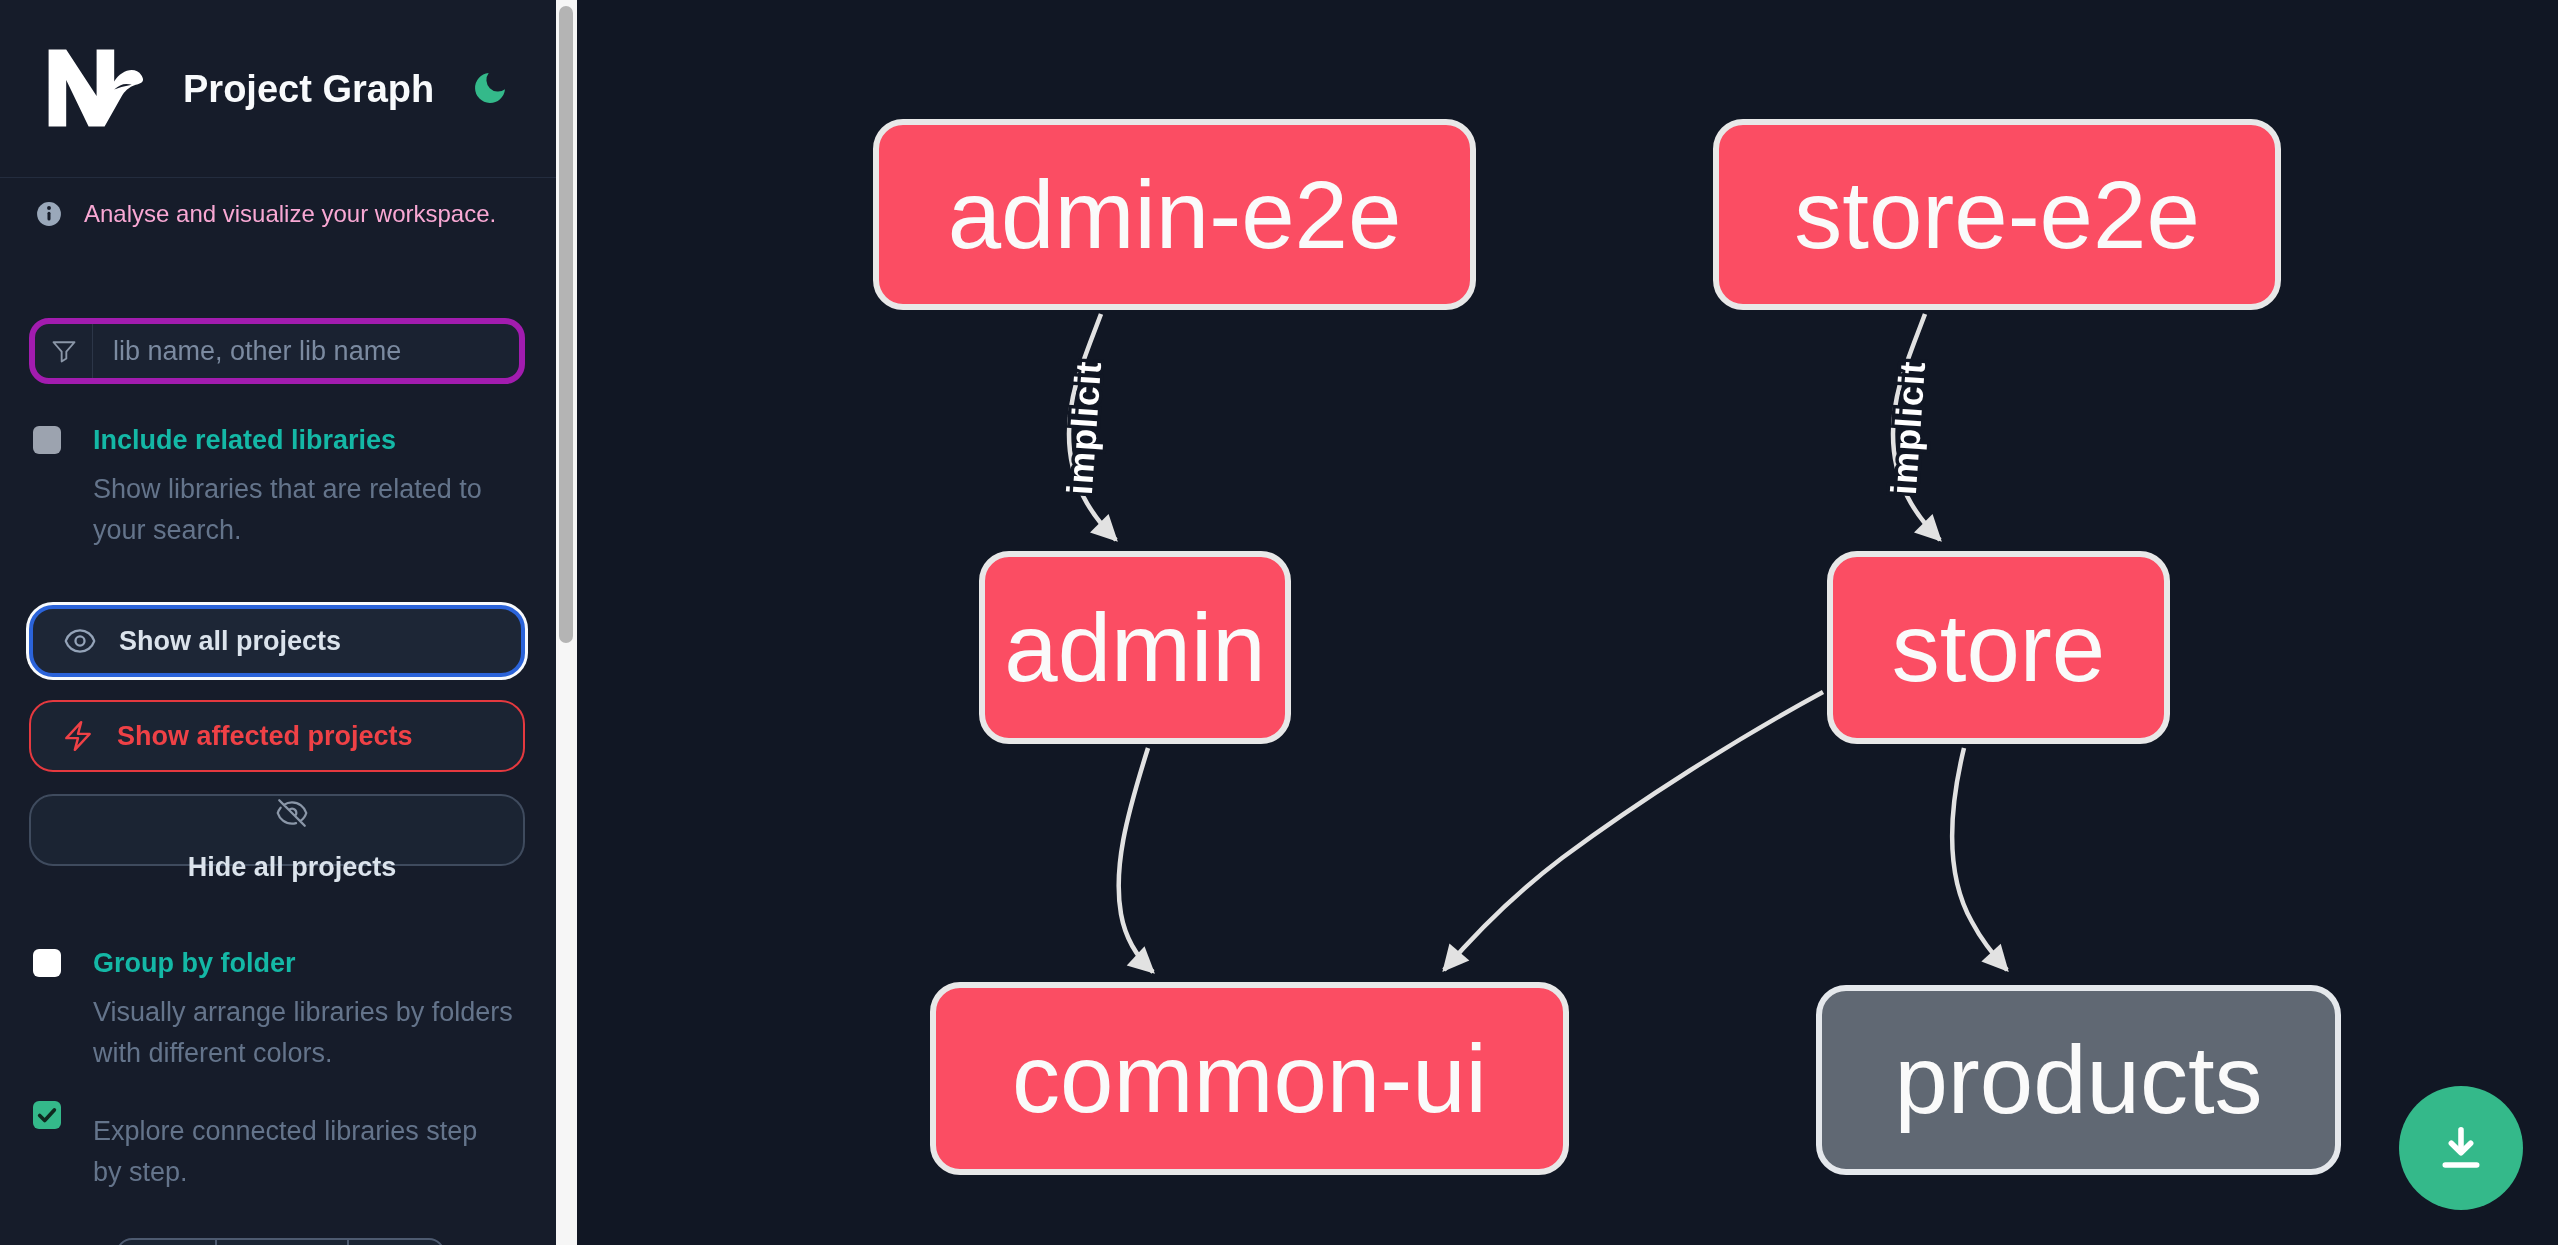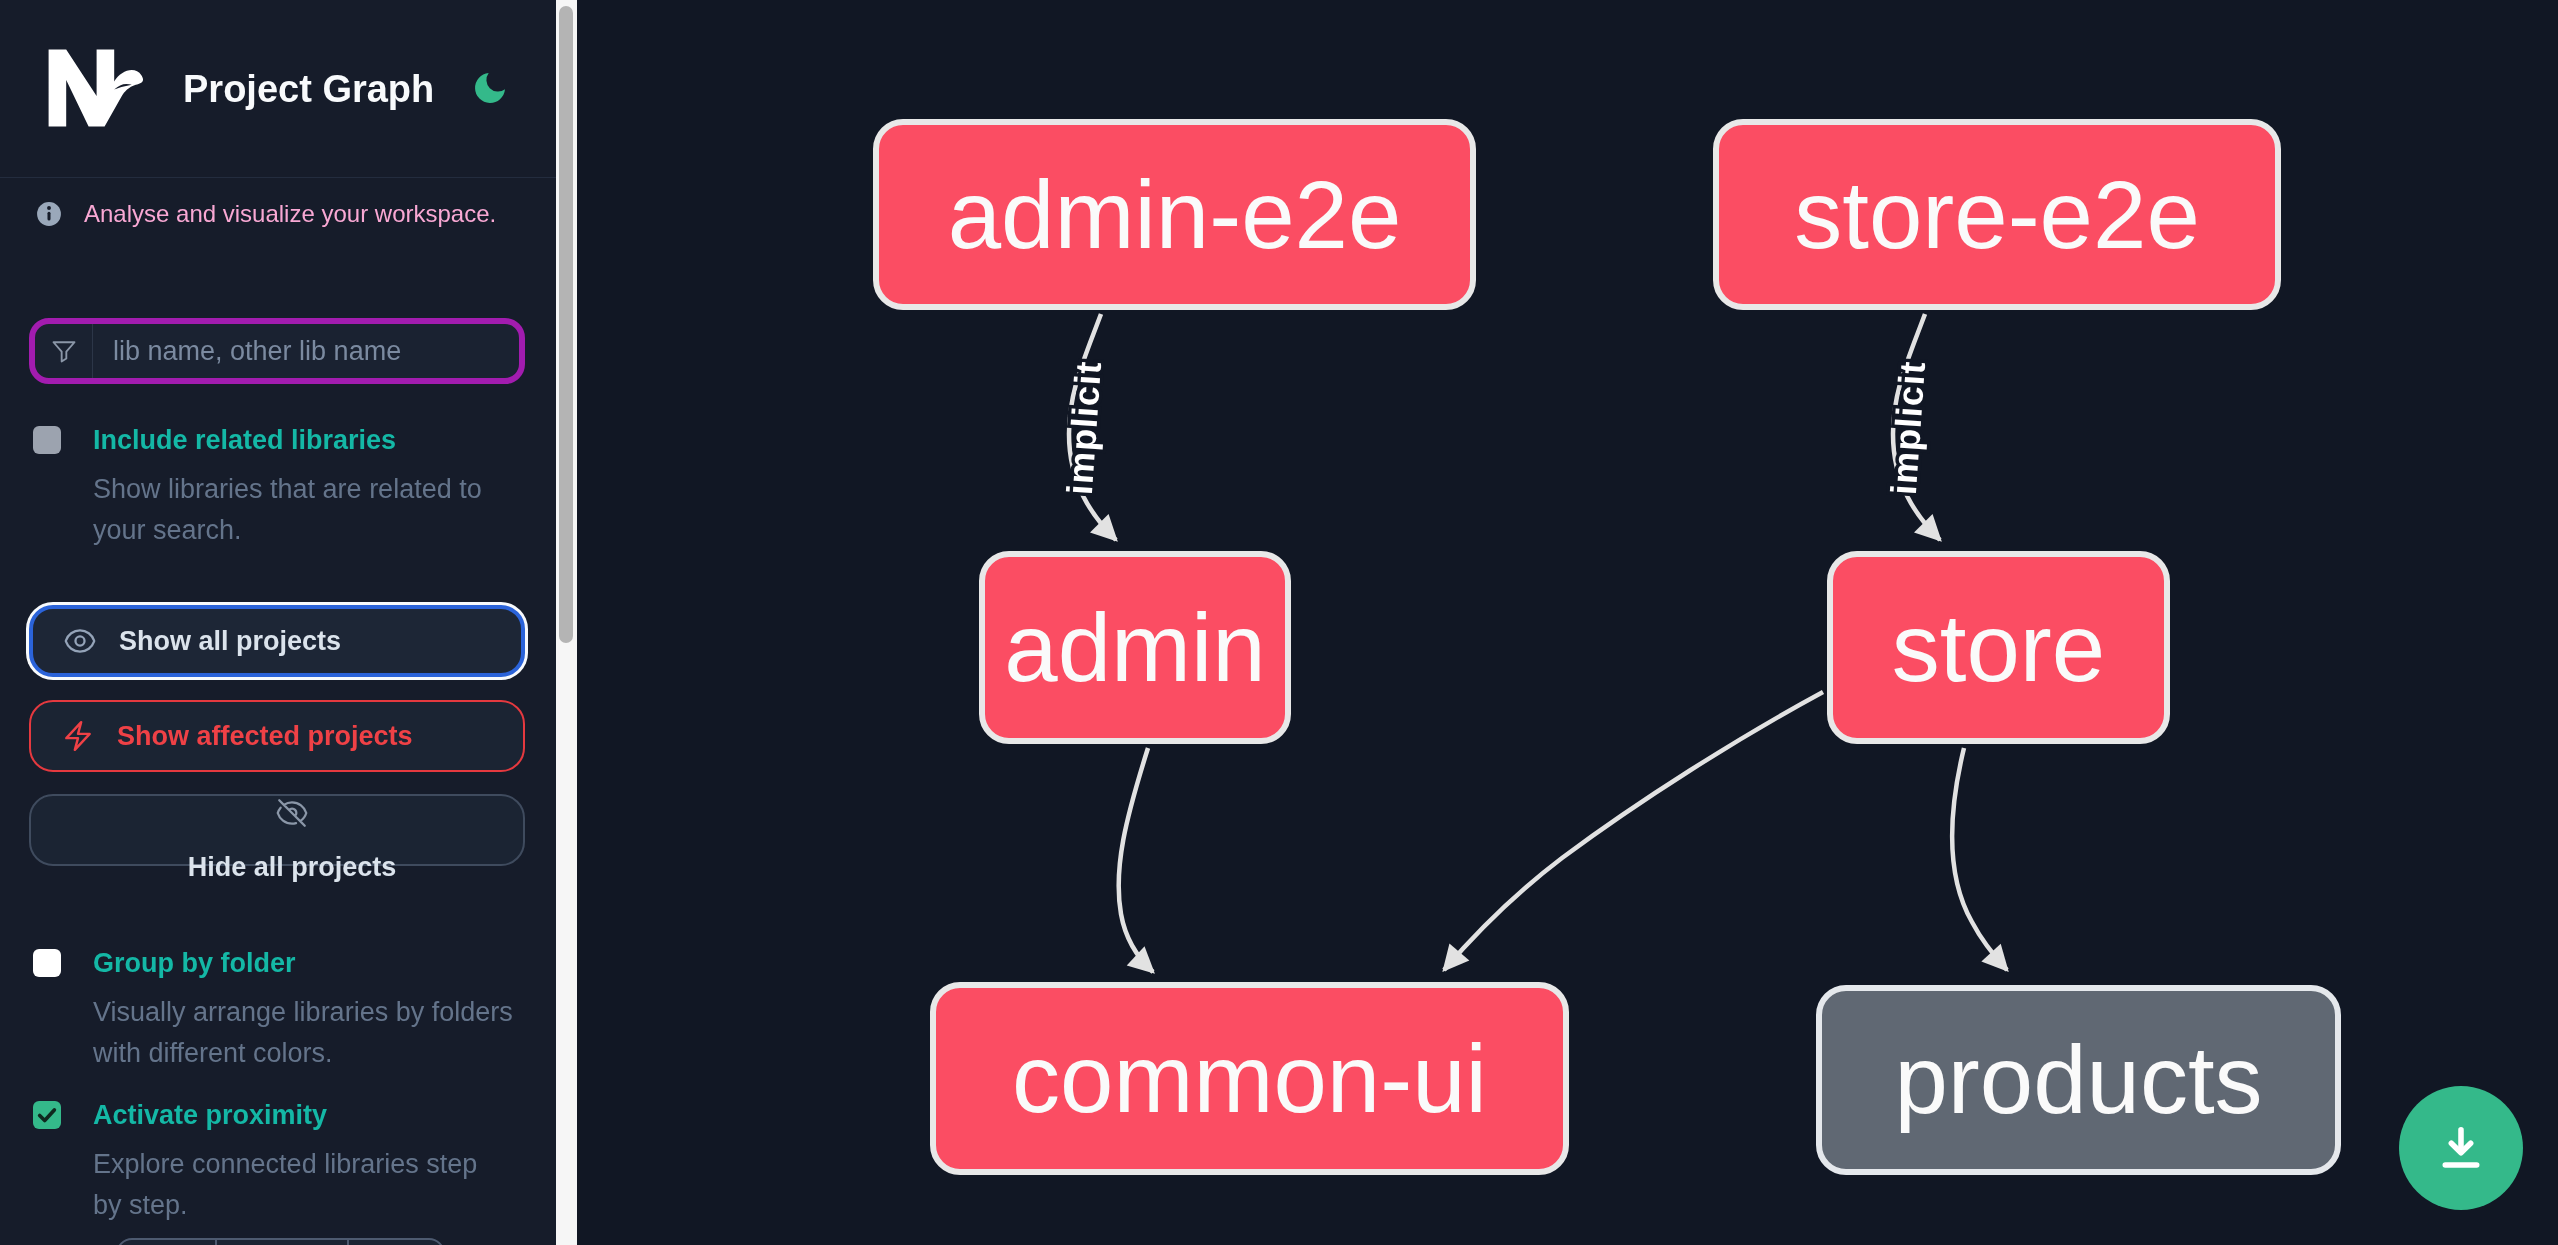--- a/index.html
+++ b/index.html
@@ -209,21 +209,20 @@
     <div class="cb-label">Group by folder</div>
     <div class="cb-desc">Visually arrange libraries by folders with different colors.</div>
   </div>
 
   <div class="cb-row" id="cb-prox">
     <span class="cb-box checked">
       <svg width="22" height="22" viewBox="0 0 24 24" fill="none" stroke="#10291f" stroke-width="4" stroke-linecap="round" stroke-linejoin="round">
           <path d="M4 12.5 l5.5 5.5 L20 6.5"></path>
         </svg>
     </span>
-    <div class="cb-label">Activate proximity</div>
     <div class="cb-desc">Explore connected libraries step by step.</div>
   </div>
 
   <div id="prox-depth">
     <div class="seg"></div>
     <div class="seg"></div>
     <div class="seg"></div>
   </div>
 </div>
 

